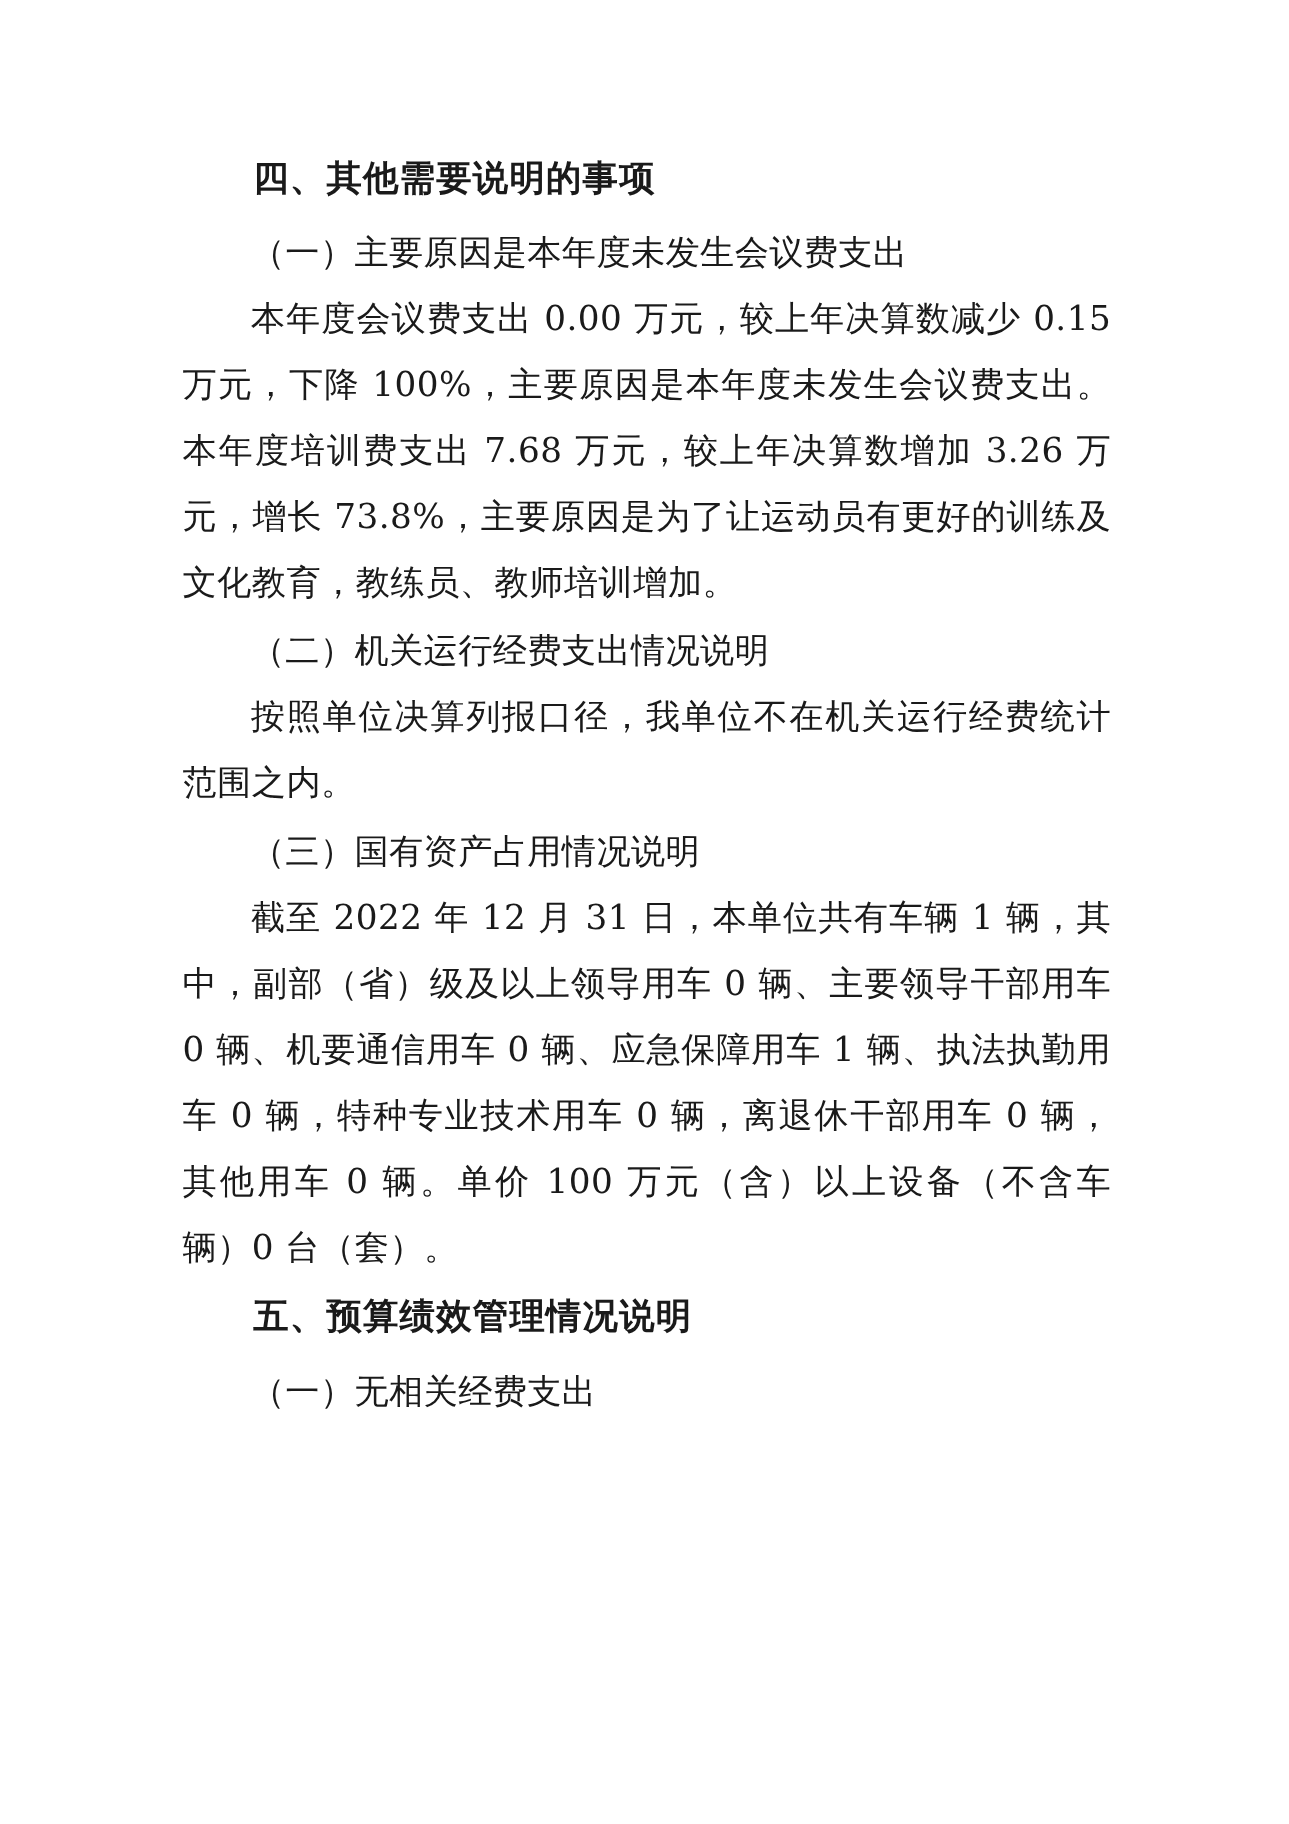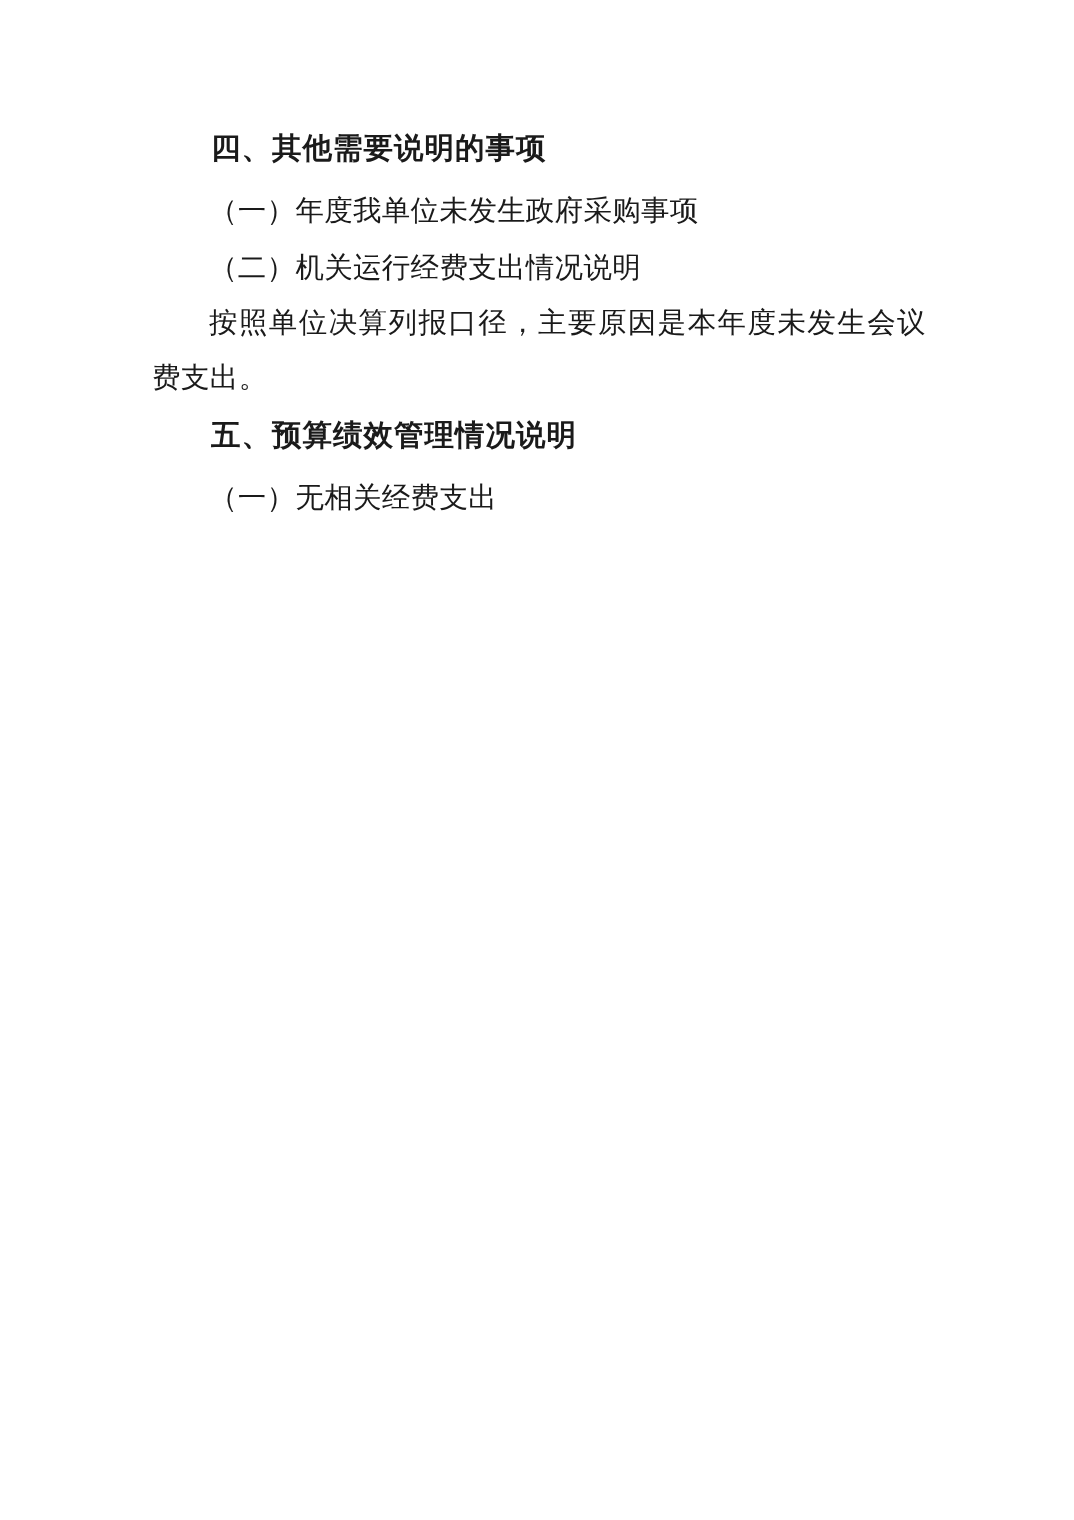--- a/index.html
+++ b/index.html
@@ -53,28 +53,33 @@
 <body>
 
 <div class="page">
   <div class="doc-body">
 
     <div class="blk">
       <p class="h-section">四、其他需要说明的事项</p>
     </div>
 
     <div class="blk">
-      <p class="h-sub">（一）年度我单位未发生政府采购事项</p>
+      <p class="h-sub">（一）主要原因是本年度未发生会议费支出</p>
+      <p class="para">本年度会议费支出 0.00 万元，较上年决算数减少 0.15 万元，下降 100%，主要原因是本年度未发生会议费支出。本年度培训费支出 7.68 万元，较上年决算数增加 3.26 万元，增长 73.8%，主要原因是为了让运动员有更好的训练及文化教育，教练员、教师培训增加。</p>
     </div>
 
     <div class="blk">
       <p class="h-sub">（二）机关运行经费支出情况说明</p>
-      <p class="para">按照单位决算列报口径，主要原因是本年度未发生会议费支出。</p>
+      <p class="para">按照单位决算列报口径，我单位不在机关运行经费统计范围之内。</p>
     </div>
 
+    <div class="blk">
+      <p class="h-sub">（三）国有资产占用情况说明</p>
+      <p class="para">截至 2022 年 12 月 31 日，本单位共有车辆 1 辆，其中，副部（省）级及以上领导用车 0 辆、主要领导干部用车 0 辆、机要通信用车 0 辆、应急保障用车 1 辆、执法执勤用车 0 辆，特种专业技术用车 0 辆，离退休干部用车 0 辆，其他用车 0 辆。单价 100 万元（含）以上设备（不含车辆）0 台（套）。</p>
+    </div>
 
 
     <div class="blk">
       <p class="h-section">五、预算绩效管理情况说明</p>
     </div>
 
     <div class="blk">
       <p class="h-sub">（一）无相关经费支出</p>
     </div>
 

